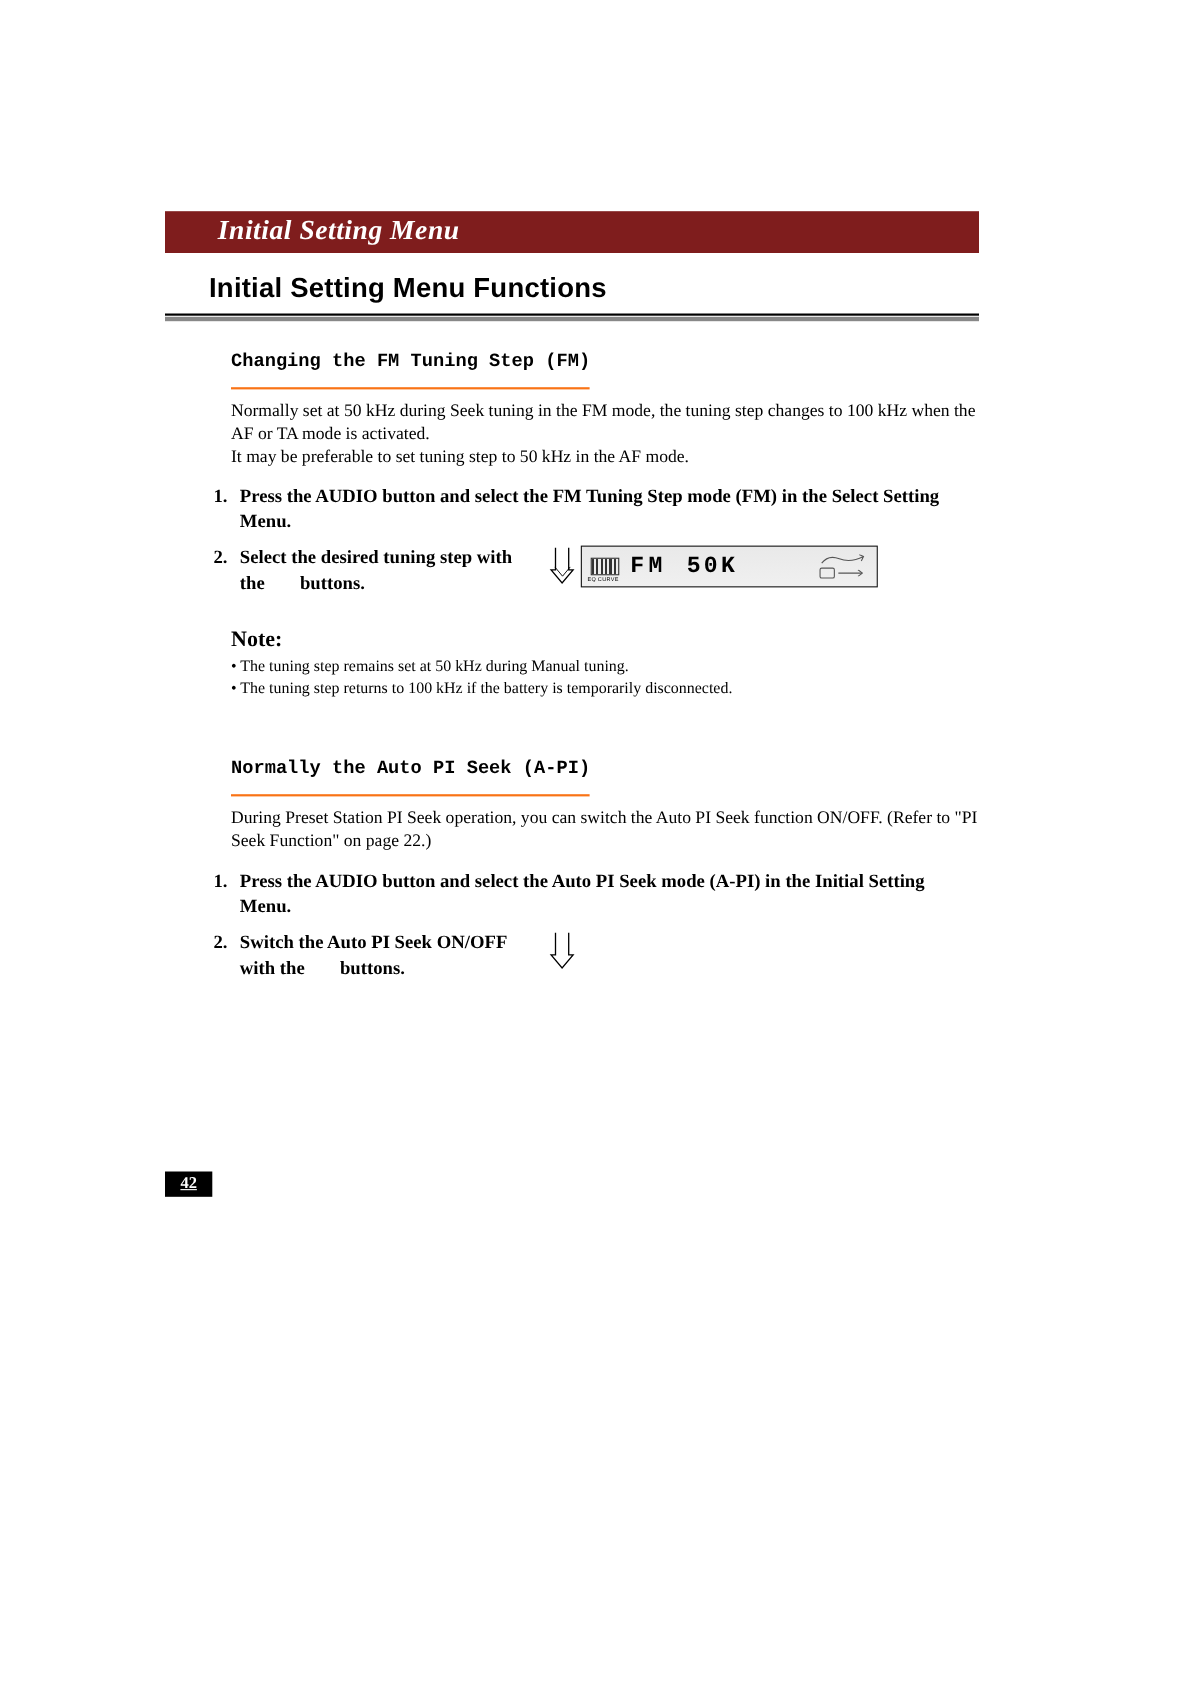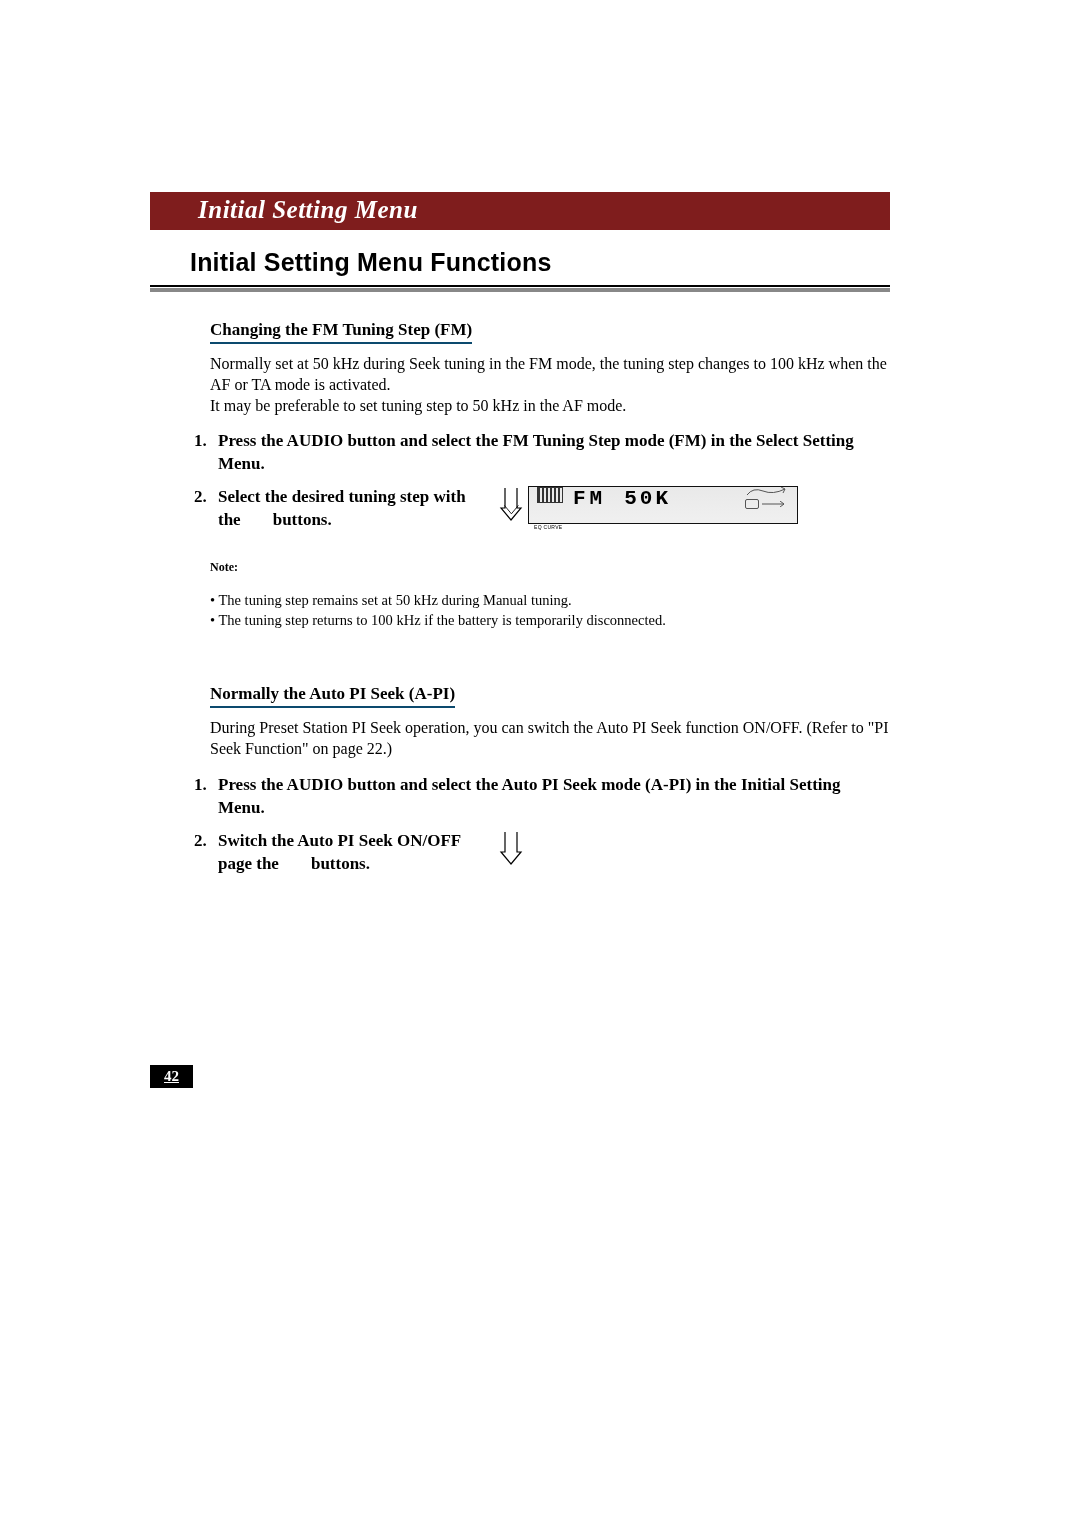--- a/index.html
+++ b/index.html
@@ -33,27 +33,27 @@
       margin: 18px 0 8px 40px;
       letter-spacing: 0.2px;
     }
     .h1-underline {
       border-top: 2px solid #000;
       border-bottom: 4px solid #888;
       height: 7px;
       margin: 0 0 18px 0;
     }
     .h2 {
-      font-family: Liberation Serif, serif;
+      font-family: Liberation Mono, monospace;
       font-weight: bold;
       font-size: 17px;
-      border-bottom: 2px solid #0c4a6e;
+      border-bottom: 2px solid #f97316;
       display: inline-block;
       margin: 10px 0 10px 60px;
-      padding-bottom: 2px;
+      padding-bottom: 13px;
     }
     .body-text {
       font-size: 16px;
       line-height: 1.3;
       margin: 0 0 0 60px;
       max-width: 680px;
     }
     .step-row {
       display: flex;
       gap: 6px;
@@ -81,23 +81,23 @@
       font-size: 17px;
       font-weight: bold;
       line-height: 1.35;
       max-width: 285px;
     }
     .btn-gap {
       display: inline-block;
       width: 32px;
     }
     .note-label {
-      font-size: 12px;
-      font-weight: bold;
-      margin: 28px 0 16px 60px;
+      font-size: 20px;
+      font-weight: bold;
+      margin: 28px 0 4px 60px;
     }
     .note-list {
       font-size: 14.5px;
       margin: 0 0 0 60px;
       line-height: 1.35;
       list-style: none;
     }
     .note-list li::before {
       content: "• ";
     }
@@ -120,20 +120,21 @@
       align-items: flex-start;
       gap: 3px;
     }
     .pointer { flex-shrink: 0; }
     .lcd-panel {
       width: 270px;
       height: 38px;
       border: 1px solid #111;
       background: linear-gradient(#e9e9e9, #f0f0f0);
       display: flex;
+      align-items: center;
       padding: 0 8px;
       gap: 10px;
       font-family: "Courier New", monospace;
     }
     .lcd-icon-box {
       width: 26px; height: 16px; border: 1px solid #333;
       background: repeating-linear-gradient(90deg,#333 0 2px,transparent 2px 4px);
       position: relative;
     }
     .eq-label {
@@ -228,21 +229,21 @@
 
   <div class="step-row">
     <span class="step-num">1.</span>
     <span class="step-text">Press the AUDIO button and select the Auto PI Seek mode (A-PI) in the Initial Setting Menu.</span>
   </div>
 
   <div class="step-with-lcd">
     <div class="step-left">
       <span class="step-num">2.</span>
       <span class="step-text">
-        <span>Switch the Auto PI Seek ON/OFF page the</span><span class="btn-gap"></span><span>buttons.</span>
+        <span>Switch the Auto PI Seek ON/OFF with the</span><span class="btn-gap"></span><span>buttons.</span>
       </span>
     </div>
     <div class="lcd-wrap">
       <svg class="pointer" width="26" height="46" viewBox="0 0 26 46">
         <path d="M6 2 L6 22 L2 22 L12 34 L22 22 L18 22 L18 2" fill="none" stroke="#000" stroke-width="1.2"></path>
       </svg>
     </div>
   </div>
 </div>
 

